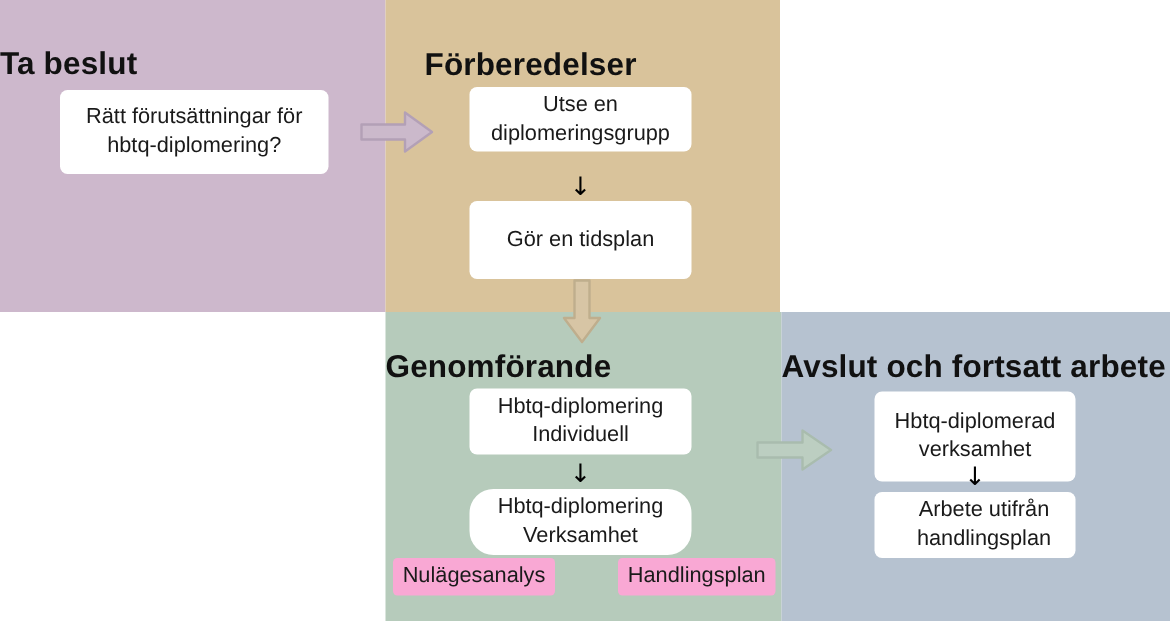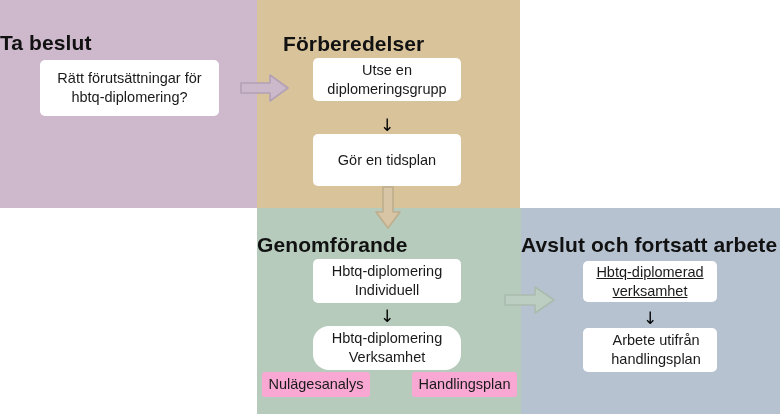--- a/index.html
+++ b/index.html
@@ -111,21 +111,21 @@
 <div class="down-arrow" style="left:377px; top:308px;">↓</div>
 
 <div class="box" style="left:313px; top:326px; width:148px; height:44px;border-radius:16px;">Hbtq-diplomering Verksamhet</div>
 
 <div class="chip" style="left:262px; top:372px; width:108px; height:25px;">Nulägesanalys</div>
 
 <div class="chip" style="left:412px; top:372px; width:105px; height:25px;">Handlingsplan</div>
 
 <div class="section-title" style="left:521px; top:234px; width:259px;">Avslut och fortsatt arbete</div>
 
-<div class="box" style="left:583px; top:261px; width:134px; height:41px;text-decoration:underline;">Hbtq-diplomerad verksamhet</div>
+<div class="box" style="left:583px; top:261px; width:134px; height:60px;">Hbtq-diplomerad verksamhet</div>
 
 <div class="down-arrow" style="left:640px; top:310px;">↓</div>
 
 <div class="box" style="left:583px; top:328px; width:134px; height:44px;padding-left:18px;">Arbete utifrån handlingsplan</div>
 
 <svg class="block-arrow" style="left:240px; top:72px;" width="50" height="32" viewBox="0 0 50 32">
   <polygon points="1,11 30,11 30,3 48,16 30,29 30,21 1,21" fill="#CBB9CB" stroke="#B3A0B6" stroke-width="1.6" stroke-linejoin="round"></polygon>
 </svg>
 
 <svg class="block-arrow" style="left:374px; top:186px;" width="28" height="44" viewBox="0 0 28 44">

